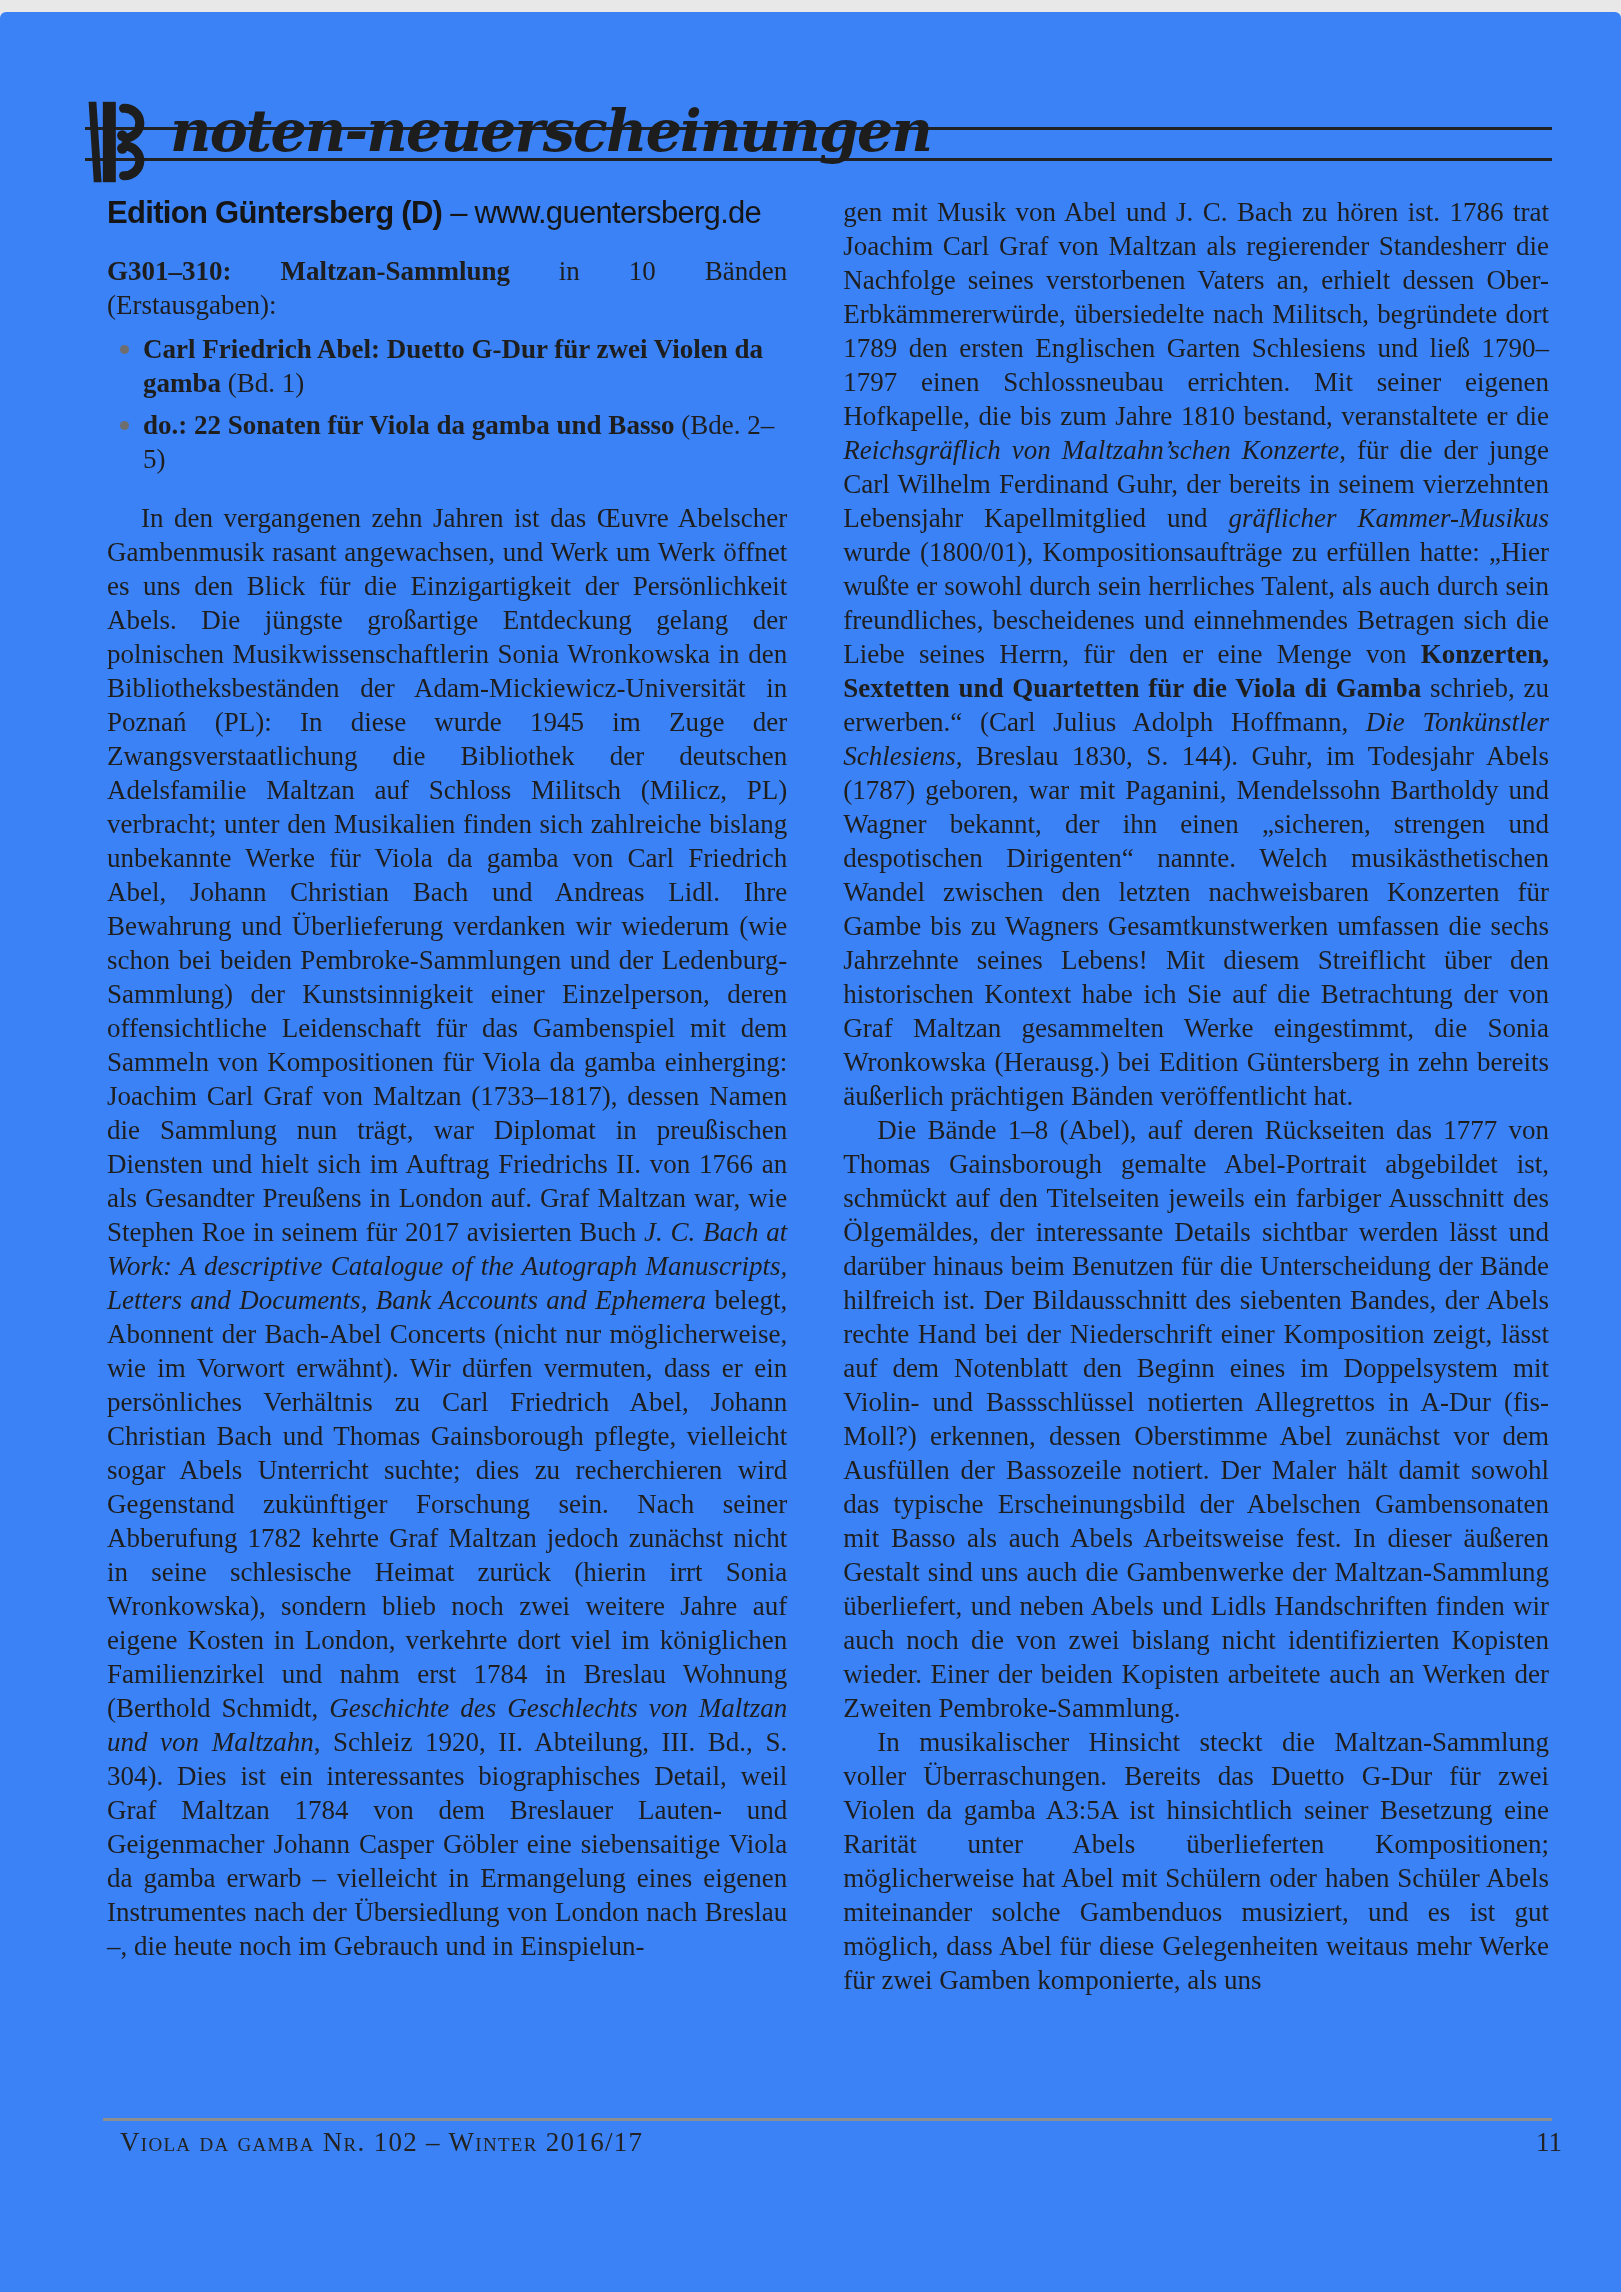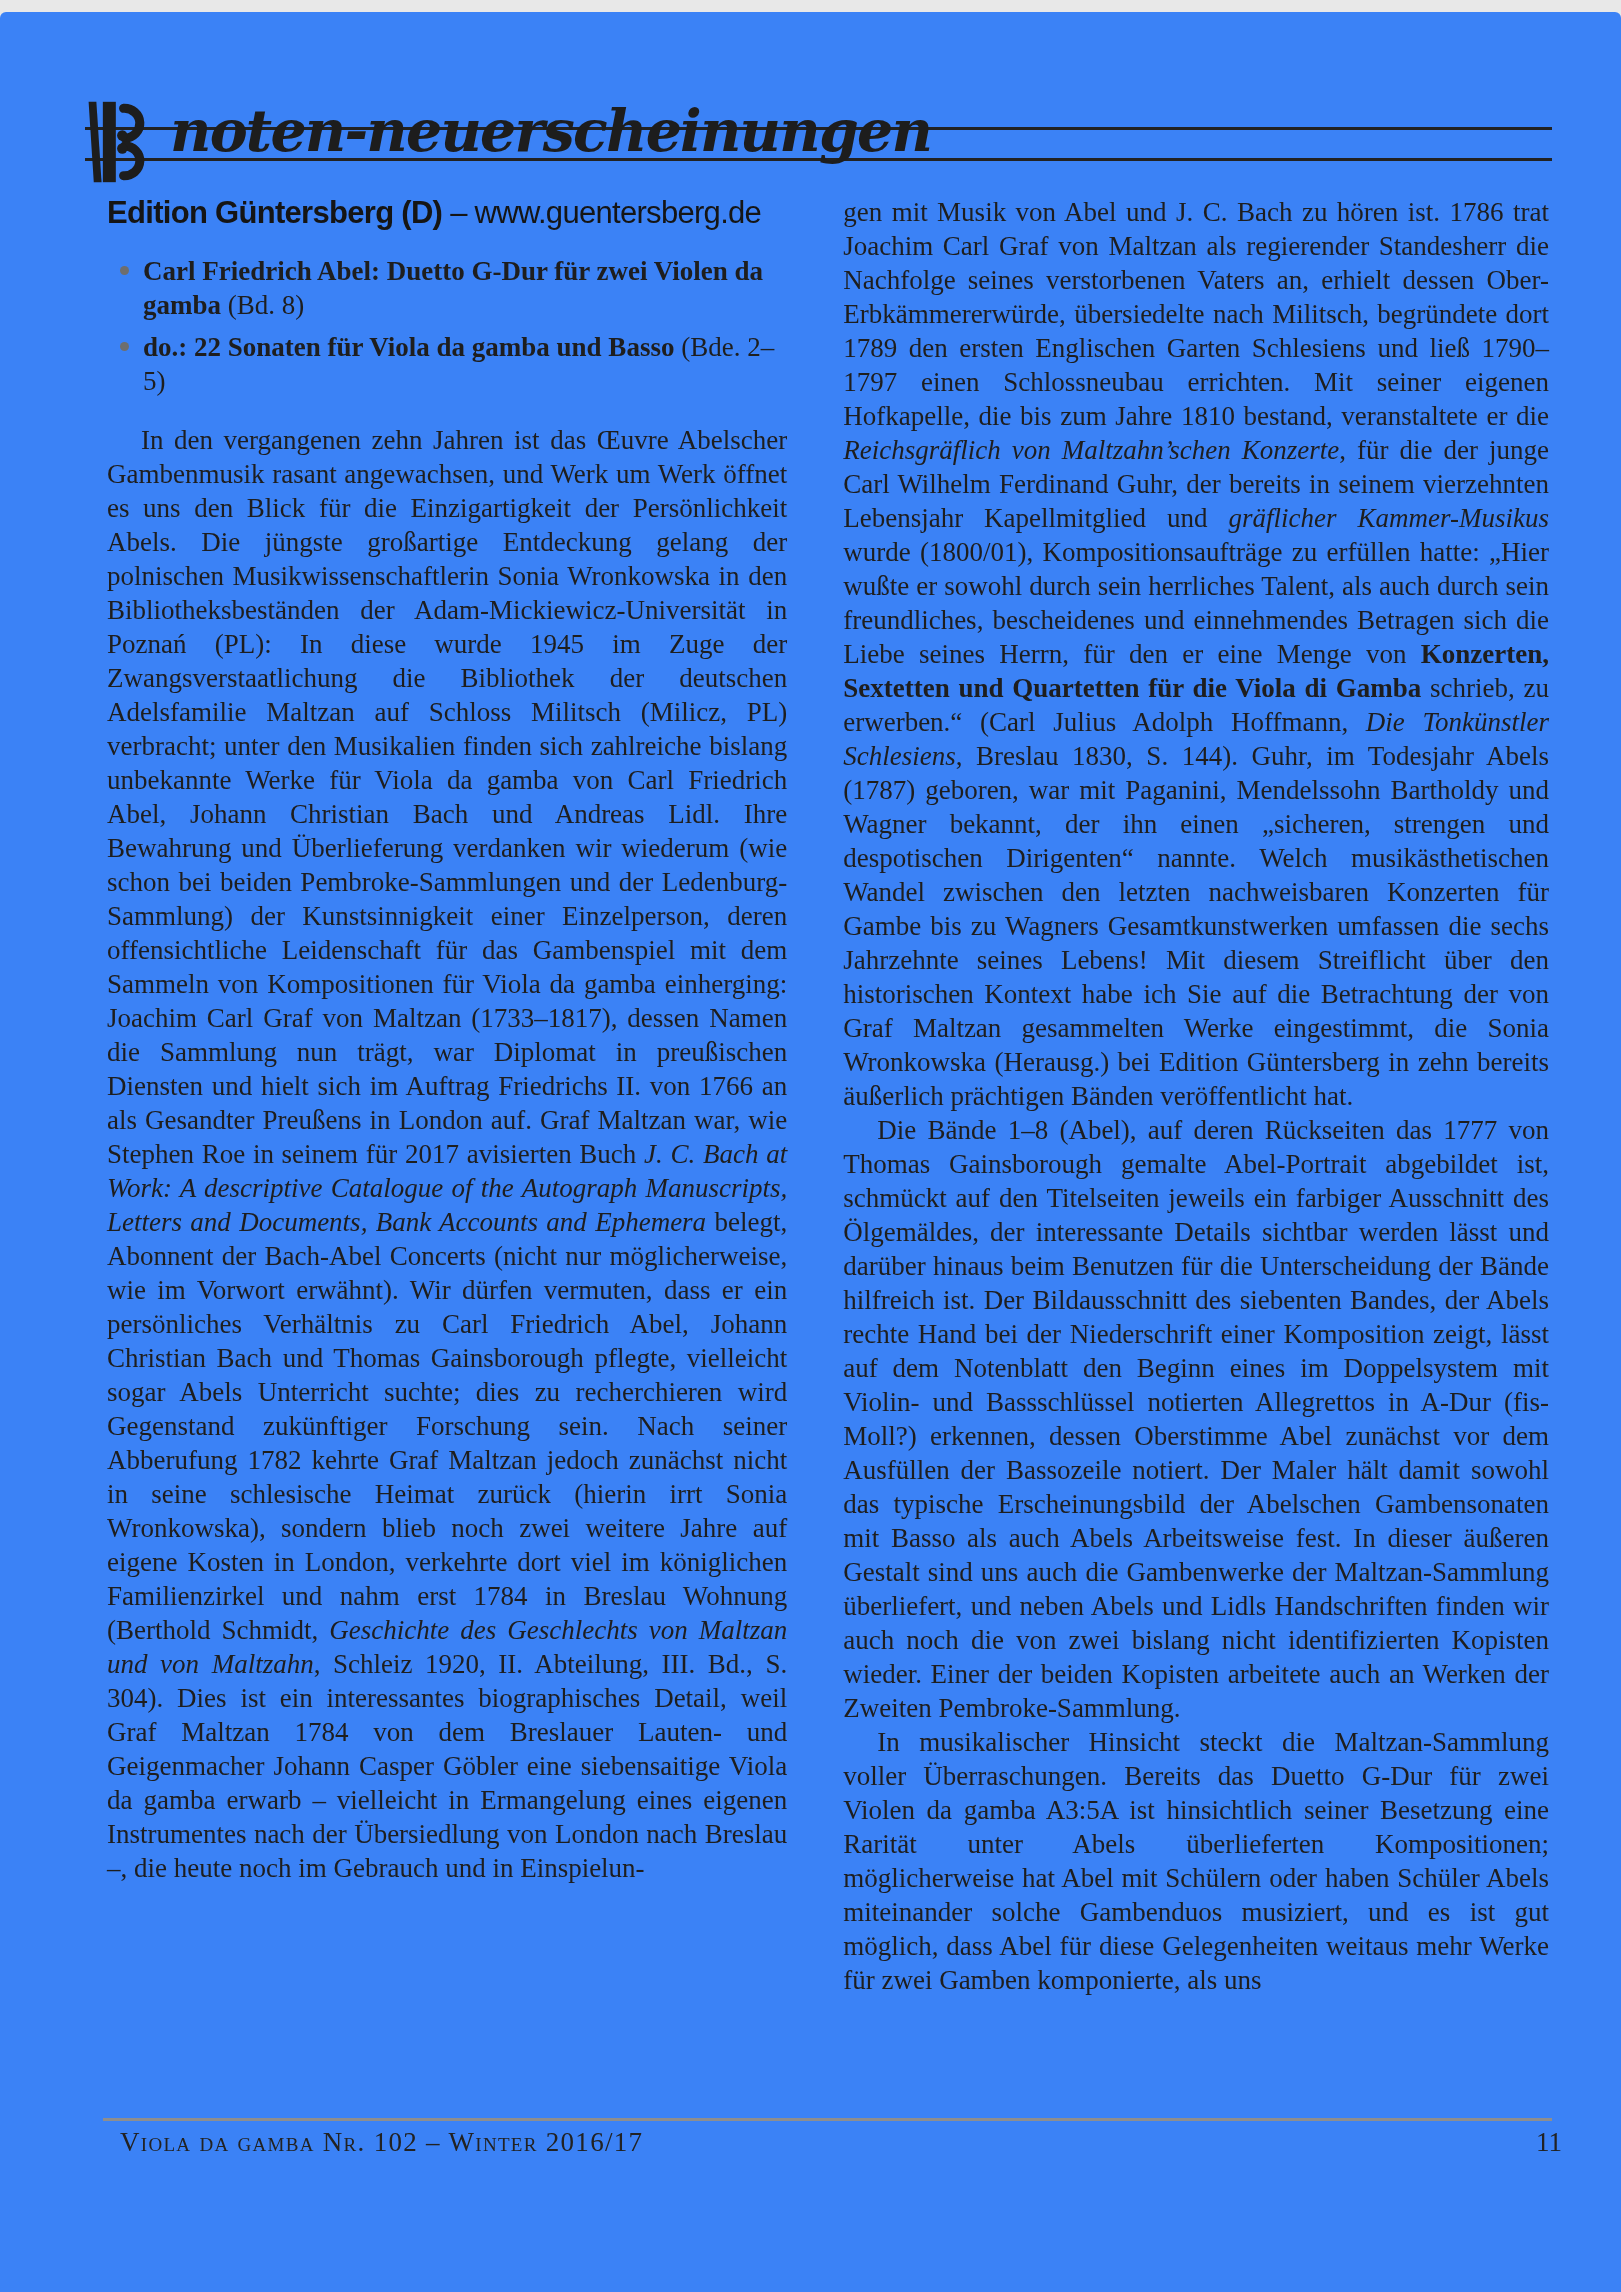--- a/index.html
+++ b/index.html
@@ -155,23 +155,24 @@
     <circle cx="28" cy="27" r="4" fill="#1d1d1d"></circle>
     <circle cx="28" cy="37" r="4" fill="#1d1d1d"></circle>
   </svg>
   <h1 class="masthead">noten-neuerscheinungen</h1>
 
   <div class="columns">
 
     <div class="col-left">
       <h2 class="section-heading"><span class="ph-bold">Edition Güntersberg (D)</span><span> – www.guentersberg.de</span></h2>
 
+      <p class="body-para intro"><span class="seg-b">G301–310: Maltzan-Sammlung</span><span> in 10 Bänden (Erstausgaben):</span></p>
 
       <ul class="works">
-          <li><span class="seg-b">Carl Friedrich Abel: Duetto G-Dur für zwei Violen da gamba</span><span> (Bd. 8)</span></li>
+          <li><span class="seg-b">Carl Friedrich Abel: Duetto G-Dur für zwei Violen da gamba</span><span> (Bd. 1)</span></li>
           <li><span class="seg-b">do.: 22 Sonaten für Viola da gamba und Basso</span><span> (Bde. 2–5)</span></li>
         </ul>
 
       <div class="flow">
           <p class="body-para indent"><span>In den vergangenen zehn Jahren ist das Œuvre Abelscher Gambenmusik rasant angewachsen, und Werk um Werk öffnet es uns den Blick für die Einzigartigkeit der Persönlichkeit Abels. Die jüngste großartige Entdeckung gelang der polnischen Musikwissenschaftlerin Sonia Wronkowska in den Bibliotheksbeständen der Adam-Mickiewicz-Universität in Poznań (PL): In diese wurde 1945 im Zuge der Zwangsverstaatlichung die Bibliothek der deutschen Adelsfamilie Maltzan auf Schloss Militsch (Milicz, PL) verbracht; unter den Musikalien finden sich zahlreiche bislang unbekannte Werke für Viola da gamba von Carl Friedrich Abel, Johann Christian Bach und Andreas Lidl. Ihre Bewahrung und Überlieferung verdanken wir wiederum (wie schon bei beiden Pembroke-Sammlungen und der Ledenburg-Sammlung) der Kunstsinnigkeit einer Einzelperson, deren offensichtliche Leidenschaft für das Gambenspiel mit dem Sammeln von Kompositionen für Viola da gamba einherging: Joachim Carl Graf von Maltzan (1733–1817), dessen Namen die Sammlung nun trägt, war Diplomat in preußischen Diensten und hielt sich im Auftrag Friedrichs II. von 1766 an als Gesandter Preußens in London auf. Graf Maltzan war, wie Stephen Roe in seinem für 2017 avisierten Buch </span><span class="seg-i">J. C. Bach at Work: A descriptive Catalogue of the Autograph Manuscripts, Letters and Documents, Bank Accounts and Ephemera</span><span> belegt, Abonnent der Bach-Abel Concerts (nicht nur möglicherweise, wie im Vorwort erwähnt). Wir dürfen vermuten, dass er ein persönliches Verhältnis zu Carl Friedrich Abel, Johann Christian Bach und Thomas Gainsborough pflegte, vielleicht sogar Abels Unterricht suchte; dies zu recherchieren wird Gegenstand zukünftiger Forschung sein. Nach seiner Abberufung 1782 kehrte Graf Maltzan jedoch zunächst nicht in seine schlesische Heimat zurück (hierin irrt Sonia Wronkowska), sondern blieb noch zwei weitere Jahre auf eigene Kosten in London, verkehrte dort viel im königlichen Familienzirkel und nahm erst 1784 in Breslau Wohnung (Berthold Schmidt, </span><span class="seg-i">Geschichte des Geschlechts von Maltzan und von Maltzahn</span><span>, Schleiz 1920, II. Abteilung, III. Bd., S. 304). Dies ist ein interessantes biographisches Detail, weil Graf Maltzan 1784 von dem Breslauer Lauten- und Geigenmacher Johann Casper Göbler eine siebensaitige Viola da gamba erwarb – vielleicht in Ermangelung eines eigenen Instrumentes nach der Übersiedlung von London nach Breslau –, die heute noch im Gebrauch und in Einspielun-</span></p>
         </div>
     </div>
 
     <div class="col-right">
       <div class="flow">

